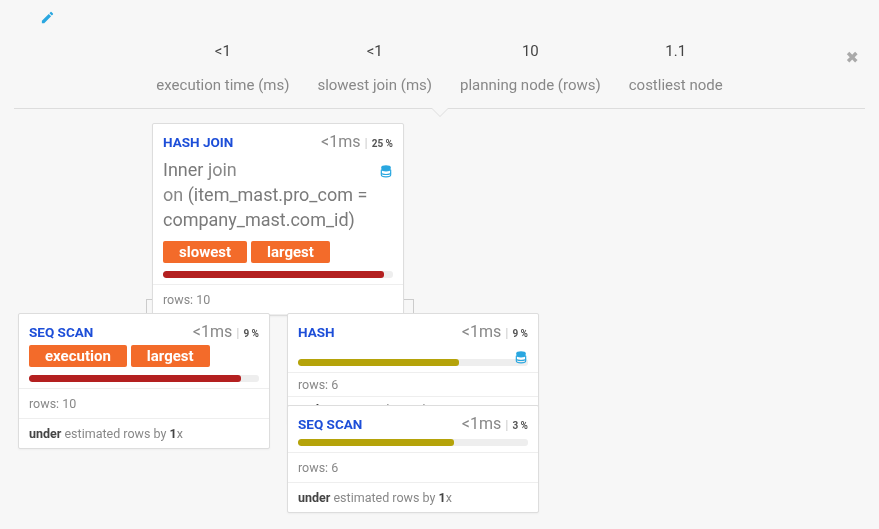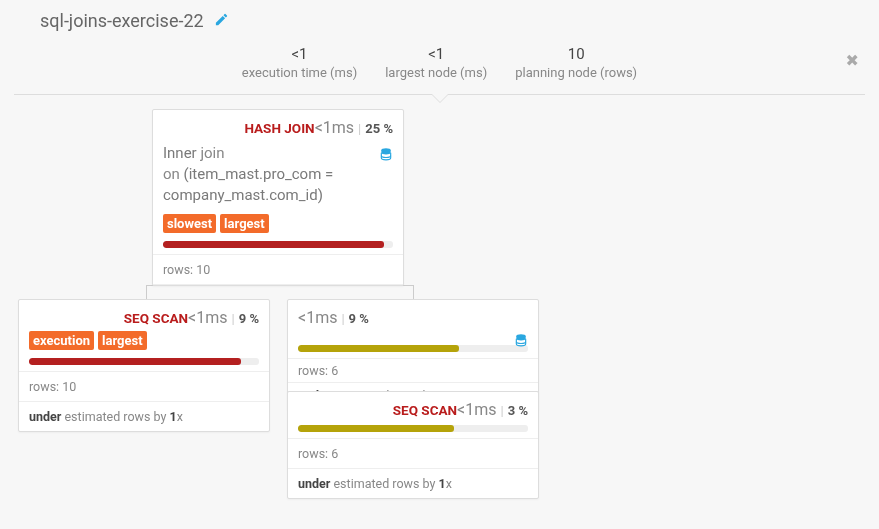--- a/index.html
+++ b/index.html
@@ -36,23 +36,23 @@
   }
   .metric {
     text-align: center;
   }
   .metric-val {
     font-size: 15px;
     color: #444;
     font-weight: 400;
   }
   .metric-lbl {
-    font-size: 13px;
-    color: #888;
-    margin-top: 2px;
+    font-size: 15px;
+    color: #888;
+    margin-top: 16px;
   }
   .close-x {
     position: absolute;
     right: 6px;
     top: 14px;
     color: #aaa;
     font-size: 16px;
     cursor: pointer;
   }
   .arrow-down {
@@ -82,54 +82,53 @@
     box-shadow: 0 1px 2px rgba(0,0,0,0.04);
     width: 252px;
   }
   .node-head {
     display: flex;
     align-items: baseline;
     padding: 8px 10px 4px 10px;
   }
   .node-title {
     font-weight: 700;
-    color: #b91c1c;
+    color: #1d4ed8;
     font-size: 13.5px;
     flex: 1;
-    text-align: right;
   }
   .node-time {
     color: #888;
     font-size: 16px;
   }
   .node-sep { color: #ccc; margin: 0 4px; }
-  .node-pct { color: #555; font-weight: 700; font-size: 13px; }
+  .node-pct { color: #555; font-weight: 700; font-size: 10px; }
   .node-body {
     padding: 2px 10px 8px 10px;
     color: #888;
-    font-size: 15px;
+    font-size: 18px;
     line-height: 1.4;
     position: relative;
   }
   .node-body .kw { color:#888; }
   .node-body .txt { color:#7a7a7a; }
   .db-icon {
     position: absolute;
     right: 10px;
     top: 2px;
     color: #2aa7e0;
   }
   .tags { padding: 0 10px 6px 10px; display:flex; gap:4px; }
   .tag {
     display:inline-block;
     background:#f36b2a;
     color:#fff;
-    font-size:13px;
+    font-size:15px;
     font-weight:700;
-    padding:2px 4px;
+    padding:2px 16px;
     border-radius:2px;
   }
   .bar-row { padding: 2px 10px 6px 10px; }
   .bar-bg {
     width: 100%;
     height: 7px;
     background: #eee;
     border-radius: 3px;
     overflow: hidden;
   }
@@ -147,40 +146,43 @@
     position:absolute;
     border: 1px solid #ccc;
     border-bottom: none;
   }
   svg.db { width:14px; height:14px; vertical-align:middle; }
 </style>
 </head>
 <body>
 
 <div class="header">
-  <span class="header-title">sql-joins-exercise-22</span>
   <span class="pencil-icon">
     <svg width="15" height="15" viewBox="0 0 24 24" fill="currentColor">
         <path d="M3 17.25V21h3.75l11-11.03-3.75-3.75L3 17.25zM20.71 7.04a1 1 0 0 0 0-1.41l-2.34-2.34a1 1 0 0 0-1.41 0l-1.83 1.83 3.75 3.75 1.83-1.83z"></path>
       </svg>
   </span>
 </div>
 
 <div class="metrics-row">
   <div class="metric">
     <div class="metric-val">&lt;1</div>
     <div class="metric-lbl">execution time (ms)</div>
   </div>
   <div class="metric">
     <div class="metric-val">&lt;1</div>
-    <div class="metric-lbl">largest node (ms)</div>
+    <div class="metric-lbl">slowest join (ms)</div>
   </div>
   <div class="metric">
     <div class="metric-val">10</div>
     <div class="metric-lbl">planning node (rows)</div>
+  </div>
+  <div class="metric">
+    <div class="metric-val">1.1</div>
+    <div class="metric-lbl">costliest node</div>
   </div>
   <span class="close-x">✖</span>
   <span class="arrow-down"></span>
 </div>
 
 <div class="canvas">
 
   <div class="conn" style="left:146px; top:190px; width:267px; height:14px; border-right:none; border-left:1px solid #ccc;"></div>
   <div class="conn" style="left:278px; top:170px; width:1px; height:20px; border:none; border-left:1px solid #ccc;"></div>
   <div class="conn" style="left:413px; top:190px; width:1px; height:14px; border:none; border-left:1px solid #ccc;"></div>
@@ -236,20 +238,21 @@
         </div>
       </div>
     <div class="divider"></div>
     <div class="row-txt"><span>rows: </span><span>10</span></div>
     <div class="divider"></div>
     <div class="row-txt"><b>under</b><span> estimated rows by </span><b>1</b><span>x</span></div>
   </div>
 
   <div class="node" style="left:287px; top:204px;">
     <div class="node-head">
+      <span class="node-title">HASH</span>
       <span class="node-time">&lt;1ms</span>
       <span class="node-sep">|</span>
       <span class="node-pct">9 %</span>
     </div>
     <div class="node-body" style="padding-top:0; padding-bottom:2px; min-height:14px;">
       <span class="db-icon" style="top:-2px;">
         <svg class="db" viewBox="0 0 24 24" fill="currentColor">
             <ellipse cx="12" cy="5" rx="8" ry="3"></ellipse>
             <path d="M4 5v5c0 1.66 3.58 3 8 3s8-1.34 8-3V5"></path>
             <path d="M4 10v5c0 1.66 3.58 3 8 3s8-1.34 8-3v-5" fill="none" stroke="currentColor" stroke-width="2"></path>

